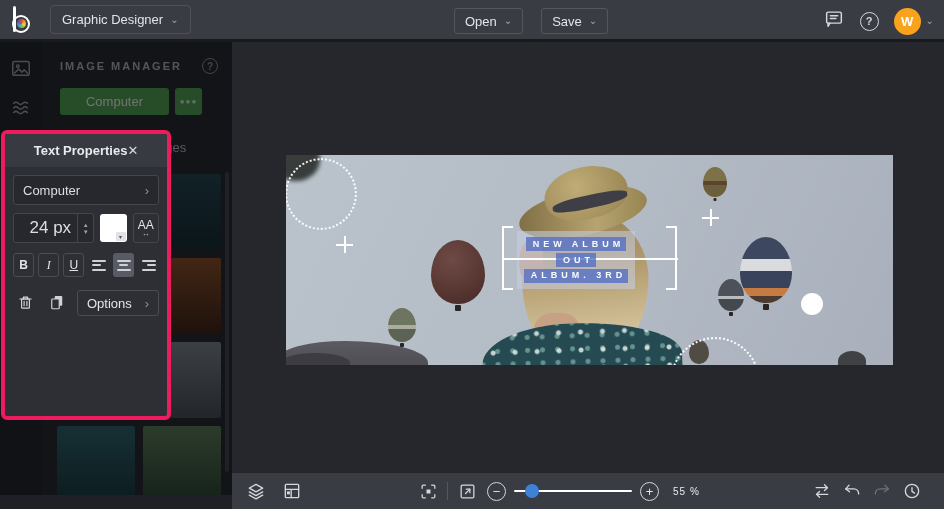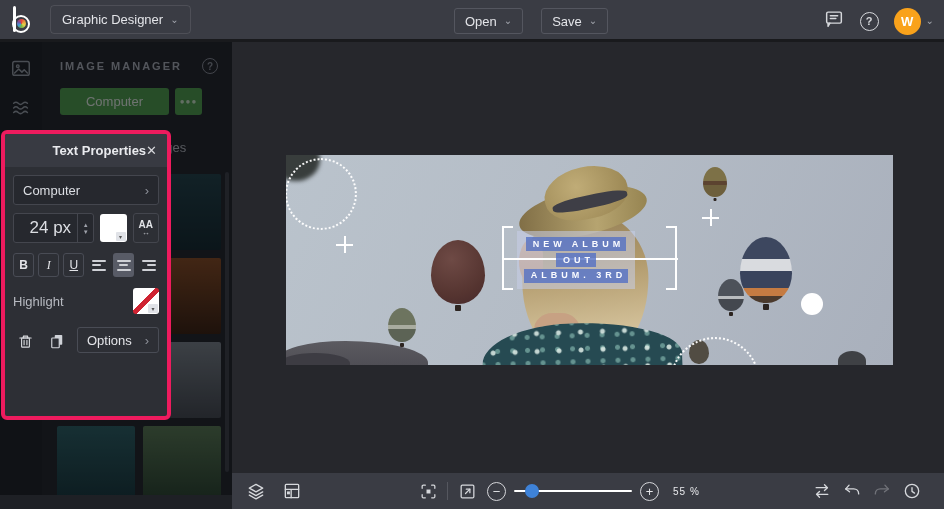--- a/index.html
+++ b/index.html
@@ -110,52 +110,52 @@
   .t-d { background: linear-gradient(180deg, #8a4a1f, #3a1d0b); }
   .t-e { background: linear-gradient(180deg, #565c61, #34373c); }
   .t-f { background: linear-gradient(180deg, #7c838a, #44484e); }
   .t-g { background: linear-gradient(180deg, #2a5f63, #143338); }
   .t-h { background: linear-gradient(180deg, #5a7a52, #27402a); }
   .scrollbar { position: absolute; right: 3px; top: 130px; width: 4px; height: 300px; border-radius: 2px; background: #3c3e45; }
   .dim-overlay { position: absolute; left: 0; top: 42px; width: 232px; height: 467px; background: rgba(8,9,12,0.55); z-index: 5; }
 
   
   .tp { position: absolute; left: 1px; top: 130px; width: 170px; height: 290px; background: #2d2f35; border: 4px solid #ee1b5e; border-radius: 6px; z-index: 10; overflow: hidden; }
-  .tp-header { height: 33px; background: #383a42; display: flex; align-items: center; justify-content: flex-end; padding: 0 10px; }
+  .tp-header { height: 33px; background: #383a42; display: flex; align-items: center; justify-content: center; padding: 0 10px; }
   .tp-title { color: #e9eaee; font-size: 13px; font-weight: bold; }
   .tp-close { color: #d8d9dd; font-size: 13px; cursor: pointer; }
   .tp-body { padding: 8px; display: flex; flex-direction: column; }
   .font-select { height: 30px; background: #26282e; border: 1px solid #44464e; border-radius: 3px; display: flex; align-items: center; justify-content: space-between; padding: 0 9px; cursor: pointer; }
   .font-name { color: #dcdee3; font-size: 13px; }
   .chev-r { color: #8d9099; font-size: 13px; line-height: 1; }
   .size-row { display: flex; gap: 6px; margin-top: 8px; align-items: center; }
   .size-box { width: 86px; height: 30px; background: #26282e; border: 1px solid #44464e; border-radius: 3px; display: flex; align-items: center; }
   .size-value { flex: 1; text-align: right; color: #dcdee3; font-size: 17px; padding-right: 6px; }
   .stepper { width: 16px; height: 100%; border-left: 1px solid #44464e; display: flex; flex-direction: column; align-items: center; justify-content: center; gap: 1px; }
   .stepper span { font-size: 6px; color: #9fa2ab; cursor: pointer; line-height: 1; }
   .color-swatch { position: relative; width: 28px; height: 28px; background: #fff; border-radius: 3px; cursor: pointer; }
   .swatch-corner { position: absolute; right: 1px; bottom: 1px; width: 10px; height: 9px; background: #e0e2e7; border-radius: 1px; color: #555; font-size: 6px; display: flex; align-items: center; justify-content: center; }
   .case-btn { width: 28px; height: 30px; border: 1px solid #44464e; border-radius: 3px; display: flex; flex-direction: column; align-items: center; justify-content: center; cursor: pointer; }
-  .case-aa { color: #e3e4e8; font-size: 10px; font-weight: bold; line-height: 1; }
+  .case-aa { color: #e3e4e8; font-size: 12px; font-weight: normal; line-height: 1; }
   .case-arrow { color: #b9bcc2; font-size: 8px; line-height: 1; margin-top: -1px; }
   .fmt-row { display: flex; gap: 4px; margin-top: 10px; align-items: center; }
   .fmt-btn { width: 23px; height: 24px; border: 1px solid #494c55; border-radius: 3px; color: #e3e4e8; font-size: 12px; display: flex; align-items: center; justify-content: center; cursor: pointer; background: transparent; font-family: inherit; }
   .fmt-i { font-style: italic; font-family: "Liberation Serif", serif; }
   .fmt-u { text-decoration: underline; }
   .align-btn { width: 23px; height: 24px; border-radius: 3px; display: flex; align-items: center; justify-content: center; cursor: pointer; }
   .align-active { background: #585b66; }
   .align-icon { width: 14px; display: flex; flex-direction: column; gap: 2.5px; }
   .align-icon i { display: block; height: 2px; background: #cfd1d6; border-radius: 1px; }
   .ai-left { align-items: flex-start; } .ai-center { align-items: center; } .ai-right { align-items: flex-end; }
   .bar-l { width: 14px; } .bar-s { width: 9px; }
   .swatch-row { display: flex; align-items: center; justify-content: space-between; margin-top: 11px; }
   .swatch-label { color: #b7bac1; font-size: 13px; }
   .t-swatch { position: relative; width: 26px; height: 26px; border-radius: 3px; cursor: pointer;
     background: linear-gradient(135deg, #fff 44%, #cf2332 44% 56%, #fff 56%); }
-  .tp-bottom { display: flex; align-items: flex-end; gap: 8px; margin-top: 13px; }
+  .tp-bottom { display: flex; align-items: flex-start; gap: 8px; margin-top: 13px; }
   .tp-icon-btn { width: 24px; height: 24px; display: flex; align-items: center; justify-content: center; cursor: pointer; }
   .options-btn { flex: 1; height: 26px; border: 1px solid #494c55; border-radius: 3px; background: transparent; display: flex; align-items: center; justify-content: space-between; padding: 0 9px; cursor: pointer; }
   .options-label { color: #e3e4e8; font-size: 13px; }
 </style>
 </head>
 <body>
 
 <div class="workspace">
   <div class="design">
     <div class="blob-tl"></div>
@@ -361,26 +361,20 @@
           </span>
       </div>
       <div class="align-btn">
         <span class="align-icon ai-right">
             <i class="bar-l"></i>
             <i class="bar-s"></i>
             <i class="bar-l"></i>
           </span>
       </div>
     </div>
-    <div class="swatch-row">
-      <span class="swatch-label">Highlight</span>
-      <div class="t-swatch">
-        <span class="swatch-corner">▾</span>
-      </div>
-    </div>
     <div class="tp-bottom">
       <div class="tp-icon-btn">
         <svg class="icon-svg" width="17" height="17" viewBox="0 0 24 24">
             <path d="M4 7h16"></path>
             <path d="M9 7V4.5h6V7"></path>
             <rect x="6.5" y="7" width="11" height="13" rx="1"></rect>
             <path d="M10 10.5v6M14 10.5v6"></path>
           </svg>
       </div>
       <div class="tp-icon-btn">

